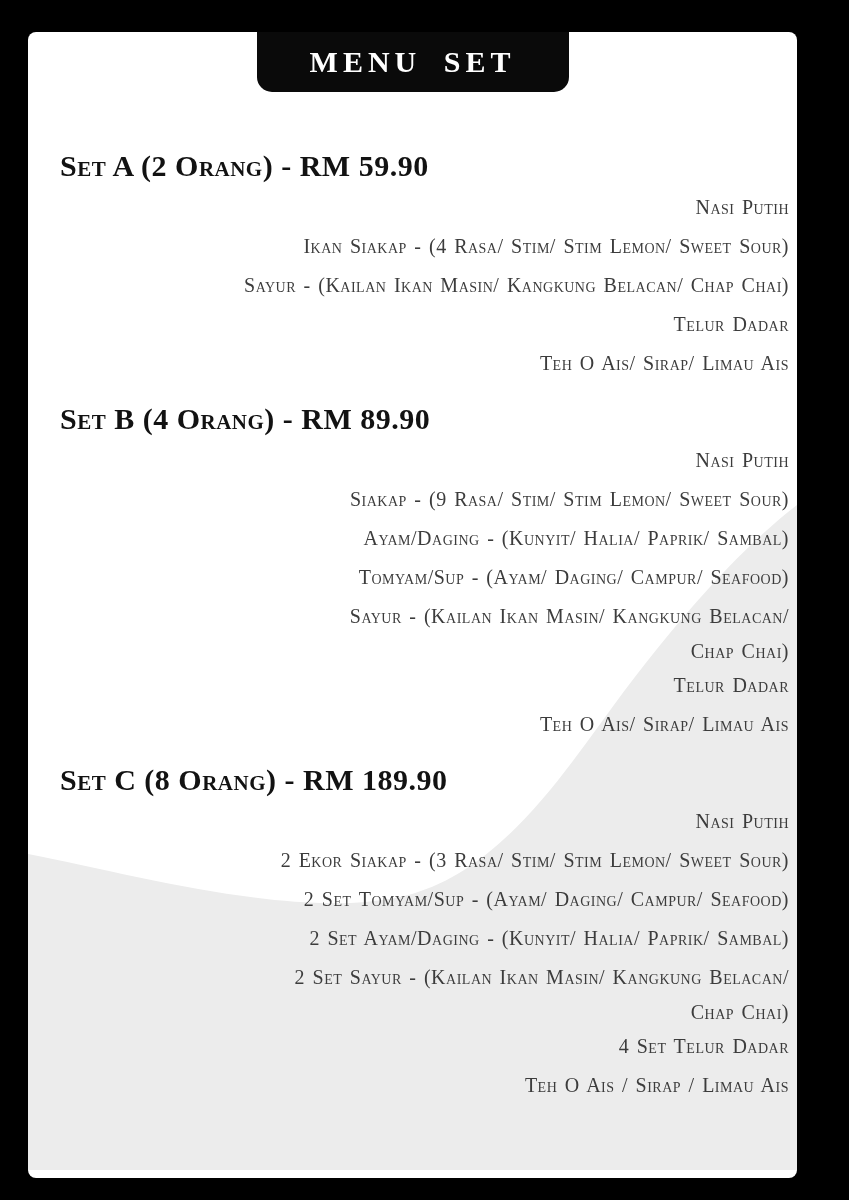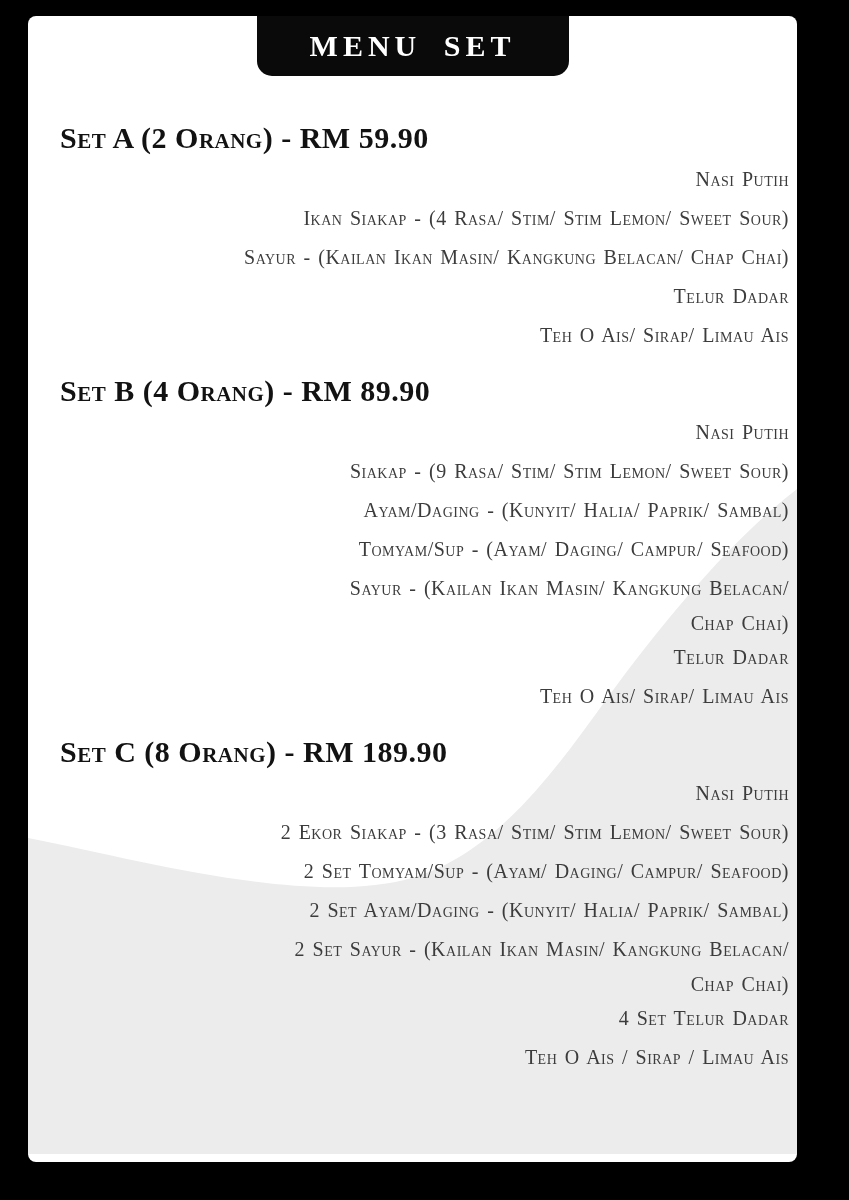--- a/index.html
+++ b/index.html
@@ -20,21 +20,21 @@
   .canvas {
     position: relative;
     width: 849px;
     height: 1200px;
     background: var(--frame);
     overflow: hidden;
   }
   .page {
     position: absolute;
     left: 28px;
-    top: 16px;
+    top: 32px;
     width: 769px;
     height: 1146px;
     background: var(--card);
     border-radius: 8px;
     overflow: hidden;
   }
   .wave {
     position: absolute;
     left: 0; top: 0;
     width: 100%; height: 100%;
@@ -61,21 +61,21 @@
     font-size: 30px;
     letter-spacing: 5px;
     word-spacing: 10px;
   }
   .content {
     position: relative;
     z-index: 1;
     padding: 100px 8px 0 32px;
   }
   .set { margin-top: 14px; }
-  .set:first-child { margin-top: 0; }
+  .set:first-child { margin-top: 12px; }
   .heading {
     font-weight: 700;
     font-variant: small-caps;
     font-size: 30px;
     line-height: 44px;
     letter-spacing: 0.5px;
     color: var(--heading_text);
     white-space: nowrap;
   }
   .item {

